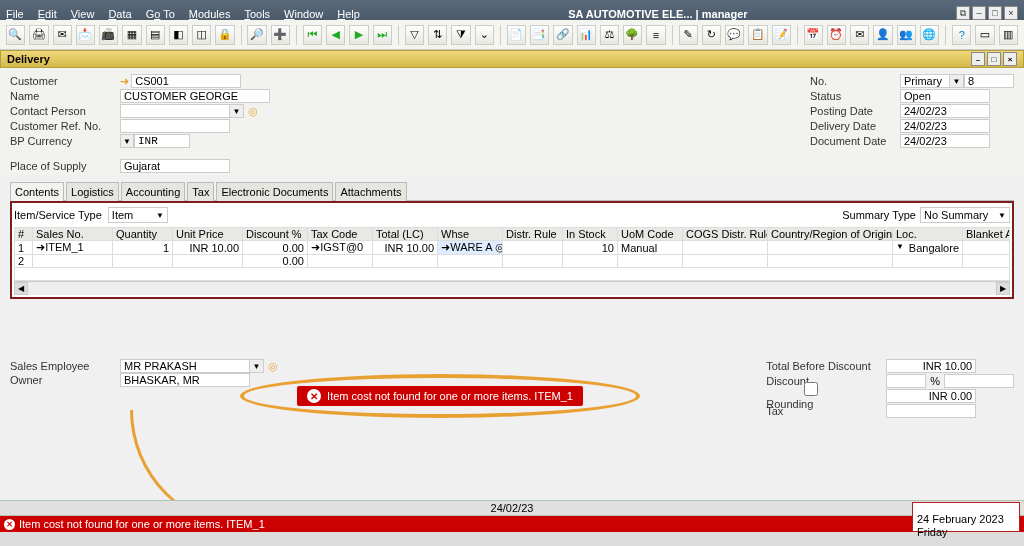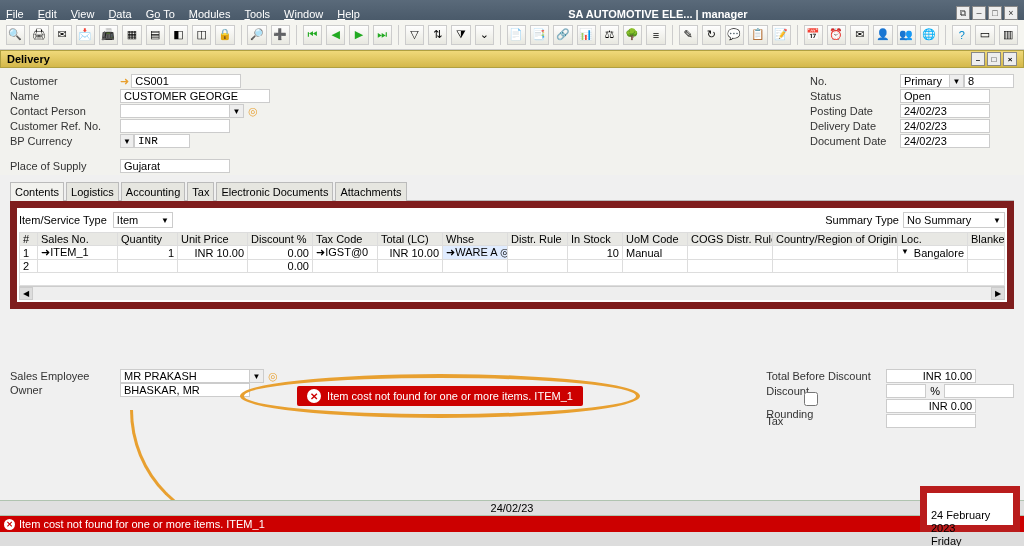--- a/index.html
+++ b/index.html
@@ -35,21 +35,21 @@
 .form-right input { width:90px; }
 .field-row .dd { width:14px; height:14px; border:1px solid #ccc; border-left:none; background:#eee; font-size:8px; display:flex;align-items:center;justify-content:center;}
 .field-row .arrow { color:#e8a030; margin-right:2px; cursor:pointer; }
 
 
 .tabs { margin:6px 10px 0 10px; border-bottom:1px solid #bbb; display:flex; gap:2px;}
 .tab { padding:3px 4px; border:1px solid #bbb; border-bottom:none; background:#e6e6e0; cursor:pointer; position:relative; top:1px;}
 .tab.active { background:#f2f2ee; }
 
 
-.grid-wrap { margin:0 10px; background:#fff; border:7px solid #7f1d1d; padding:2px; }
+.grid-wrap { margin:0 10px; background:#fff; border:2px solid #7f1d1d; padding:2px; }
 .grid-toolbar { display:flex; align-items:center; gap:6px; padding:2px 0 4px 0;}
 .small-dd { height:16px; border:1px solid #ccc; background:#fff; padding:0 3px; display:flex; align-items:center; width:60px; justify-content:space-between;}
 .grid-toolbar .right { margin-left:auto; display:flex; align-items:center; gap:4px;}
 .small-dd .ar{font-size:8px;}
 
 table.grid { border-collapse:collapse; width:100%; table-layout:fixed; }
 table.grid th, table.grid td { border:1px solid #ddd; height:13px; padding:0 3px; text-align:left; white-space:nowrap; overflow:hidden;}
 table.grid th { background:#e8e8e4; font-weight:normal;}
 table.grid tr.item td { background:#fff;}
 table.grid td.right{ text-align:right;}
@@ -72,21 +72,21 @@
 .bottom-left .field-row input{ width:130px;}
 .bottom-right { display:flex; flex-direction:column; gap:1px;margin-left:25px;}
 .bottom-right .lbl { width:120px;}
 .bottom-right input { width:90px; text-align:right;}
 .bottom-right .pct input { width:40px;}
 
 
 .date-strip { position:absolute; left:0; right:0; bottom:30px; height:16px; background:#e0e0e0; border-top:1px solid #b0c4b0; border-bottom:1px solid #b0c4b0; display:flex; justify-content:center; align-items:center; }
 .status-bar { position:absolute; left:0; right:0; bottom:14px; height:16px; background:#cc0000; color:#fff; display:flex; align-items:center; padding:0 4px; gap:4px;}
 .status-bar .x{ background:#fff;color:#cc0000;width:11px;height:11px;border-radius:50%;font-size:8px;display:flex;align-items:center;justify-content:center;font-weight:bold;}
-.date-box { position:absolute; right:4px; bottom:14px; width:100px; height:30px; background:#fff; border:7px solid #b91c1c; padding:16px 4px; font-size:10px; line-height:1.2; z-index:5;}
+.date-box { position:absolute; right:4px; bottom:14px; width:108px; height:30px; background:#fff; border:1px solid #b91c1c; padding:10px 4px; font-size:10px; line-height:1.2; z-index:5;}
 .footer { position:absolute; left:0; right:0; bottom:0; height:14px; background:#ddd;}
 </style>
 </head>
 <body>
 
 <div class="menubar">
   <span><u>F</u>ile</span>
   <span><u>E</u>dit</span>
   <span><u>V</u>iew</span>
   <span><u>D</u>ata</span>
@@ -231,21 +231,21 @@
 
 <div class="grid-wrap">
   <div class="grid-toolbar">
     <span>Item/Service Type</span>
     <div class="small-dd">
         <span>Item</span>
         <span class="ar">▼</span>
       </div>
     <div class="right">
       <span>Summary Type</span>
-      <div class="small-dd" style="width:102px">
+      <div class="small-dd" style="width:90px">
           <span>No Summary</span>
           <span class="ar">▼</span>
         </div>
     </div>
   </div>
   <table class="grid">
     <colgroup>
         <col style="width:18px">
         <col style="width:80px">
         <col style="width:60px">

